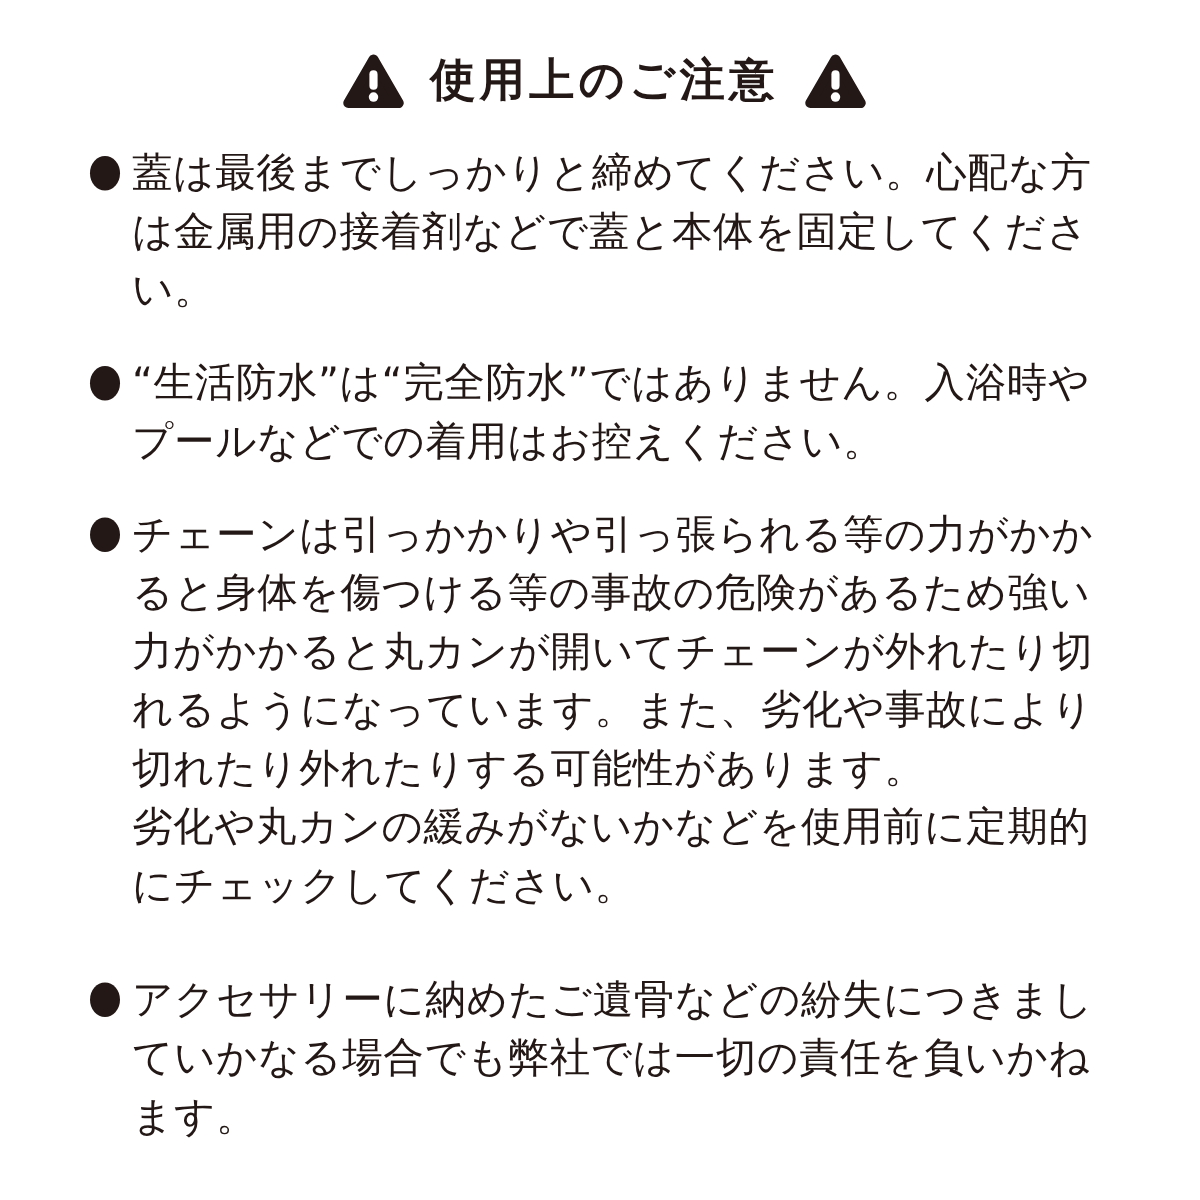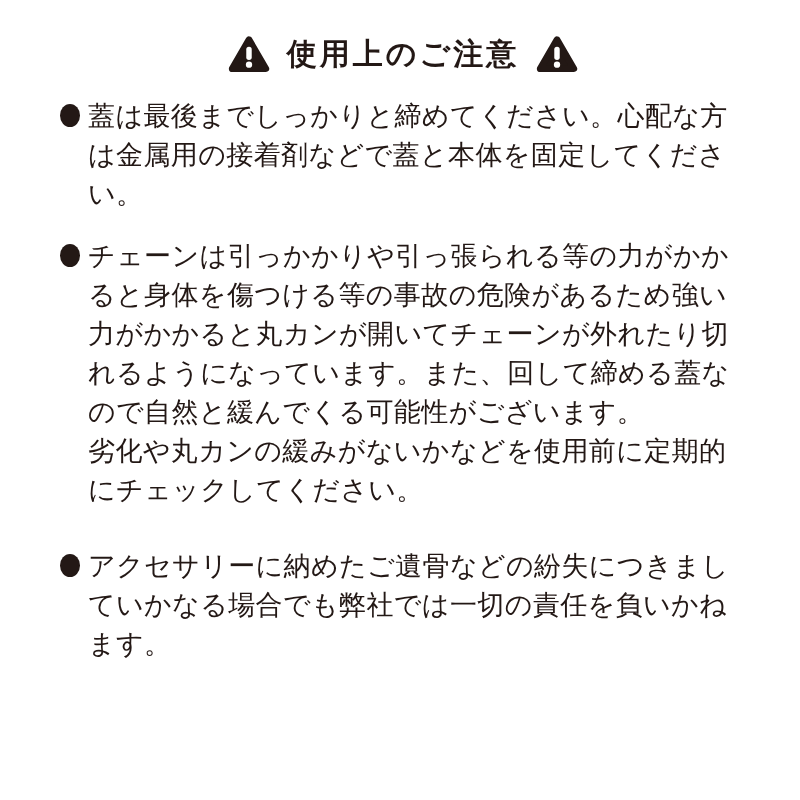--- a/index.html
+++ b/index.html
@@ -102,24 +102,28 @@
     </span>
   </header>
 
   <ul class="notices" id="notice-list">
     <li class="notice-item">
       <span class="bullet"></span>
       <p class="notice-text">蓋は最後までしっかりと締めてください。心配な方は金属用の接着剤などで蓋と本体を固定してください。</p>
     </li>
 
 
+    <li class="notice-item">
+      <span class="bullet"></span>
+      <p class="notice-text">“生活防水”は“完全防水”ではありません。入浴時やプールなどでの着用はお控えください。</p>
+    </li>
 
     <li class="notice-item">
       <span class="bullet"></span>
-      <p class="notice-text">チェーンは引っかかりや引っ張られる等の力がかかると身体を傷つける等の事故の危険があるため強い力がかかると丸カンが開いてチェーンが外れたり切れるようになっています。また、回して締める蓋なので自然と緩んでくる可能性がございます。
+      <p class="notice-text">チェーンは引っかかりや引っ張られる等の力がかかると身体を傷つける等の事故の危険があるため強い力がかかると丸カンが開いてチェーンが外れたり切れるようになっています。また、劣化や事故により切れたり外れたりする可能性があります。
 劣化や丸カンの緩みがないかなどを使用前に定期的にチェックしてください。</p>
     </li>
 
     <li class="notice-item">
       <span class="bullet"></span>
       <p class="notice-text">アクセサリーに納めたご遺骨などの紛失につきましていかなる場合でも弊社では一切の責任を負いかねます。</p>
     </li>
   </ul>
 
 </div>

